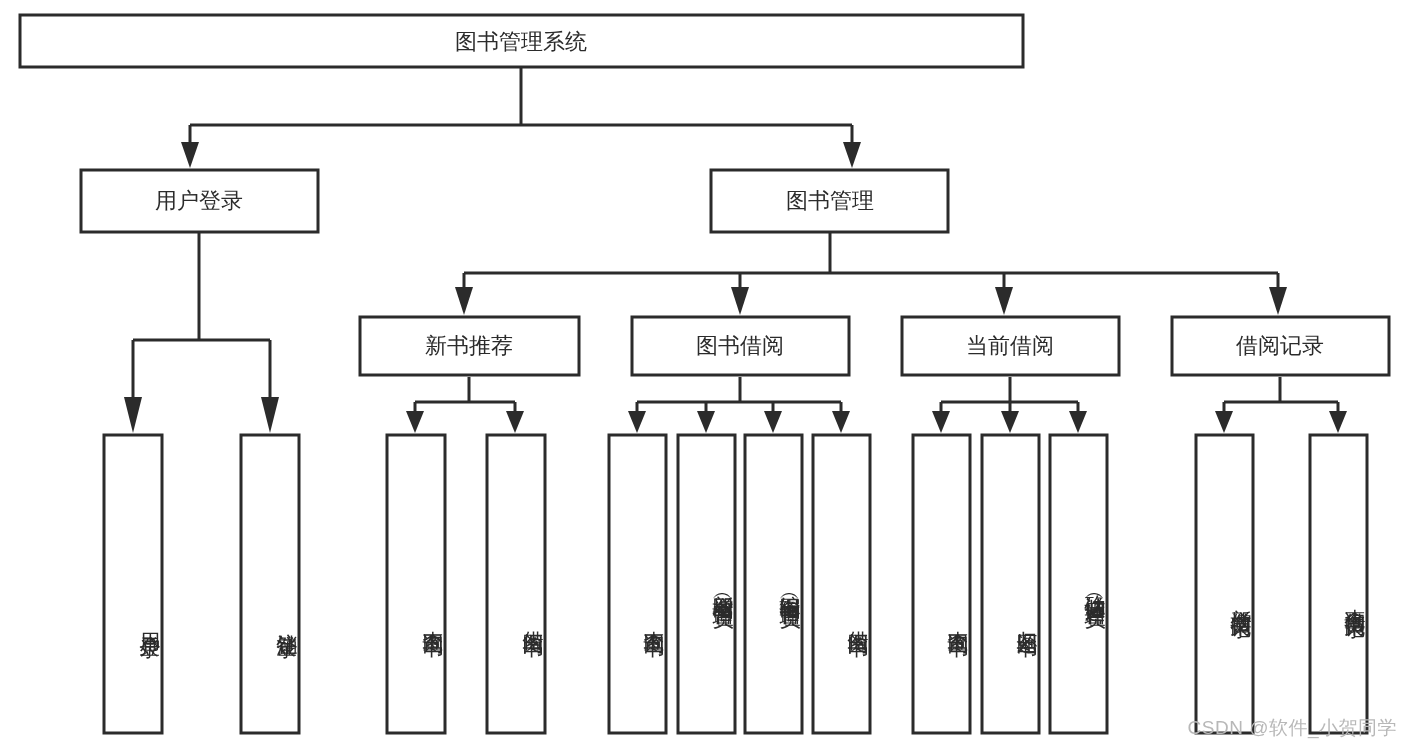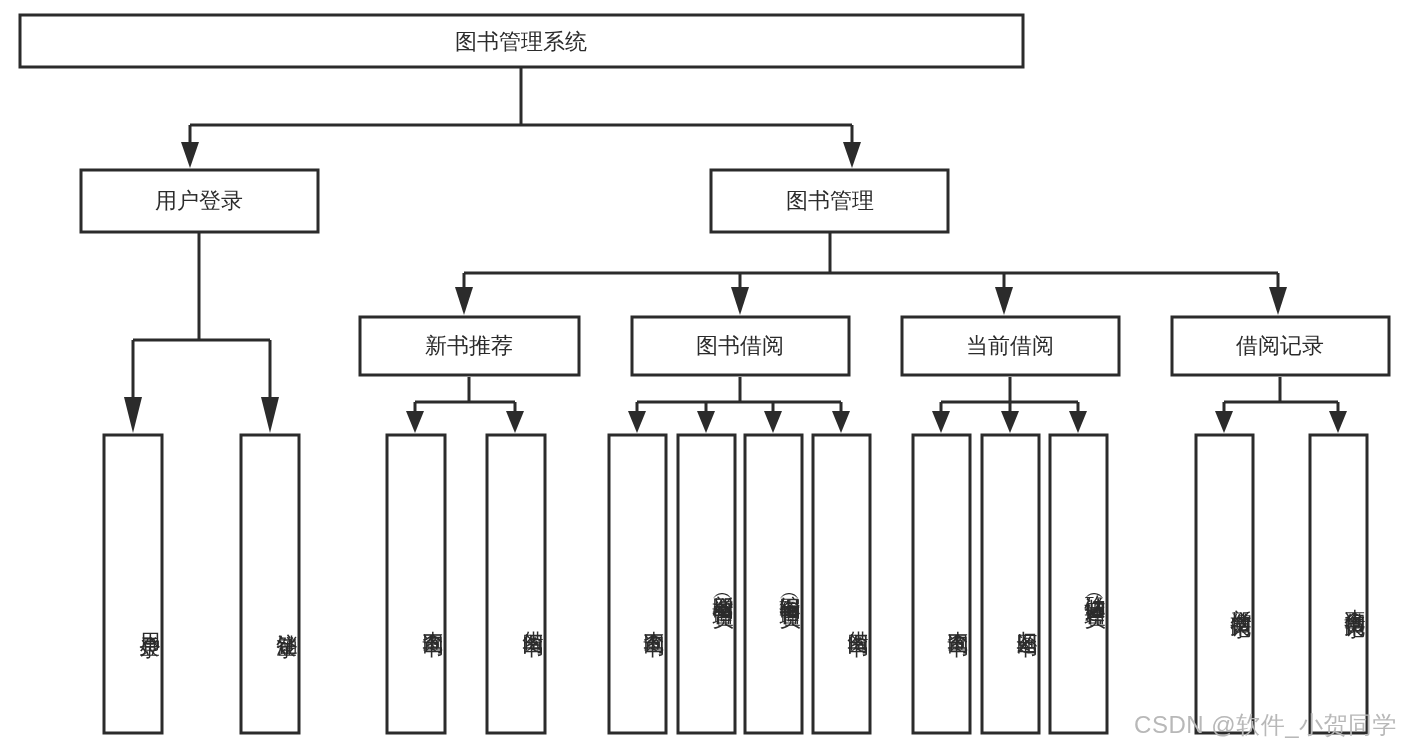--- a/index.html
+++ b/index.html
@@ -60,21 +60,21 @@
     align-items: flex-start;
     justify-content: center;
     white-space: nowrap;
     pointer-events: none;
   }
   .watermark {
     position: absolute;
     right: 8px;
     bottom: 6px;
     font-family: "Liberation Sans", "DejaVu Sans", sans-serif;
-    font-size: 24px;
+    font-size: 19px;
     color: #b8b8b8;
     white-space: nowrap;
     letter-spacing: 0.5px;
   }
 </style>
 </head>
 <body>
 
 <div id="diagram-root">
 

